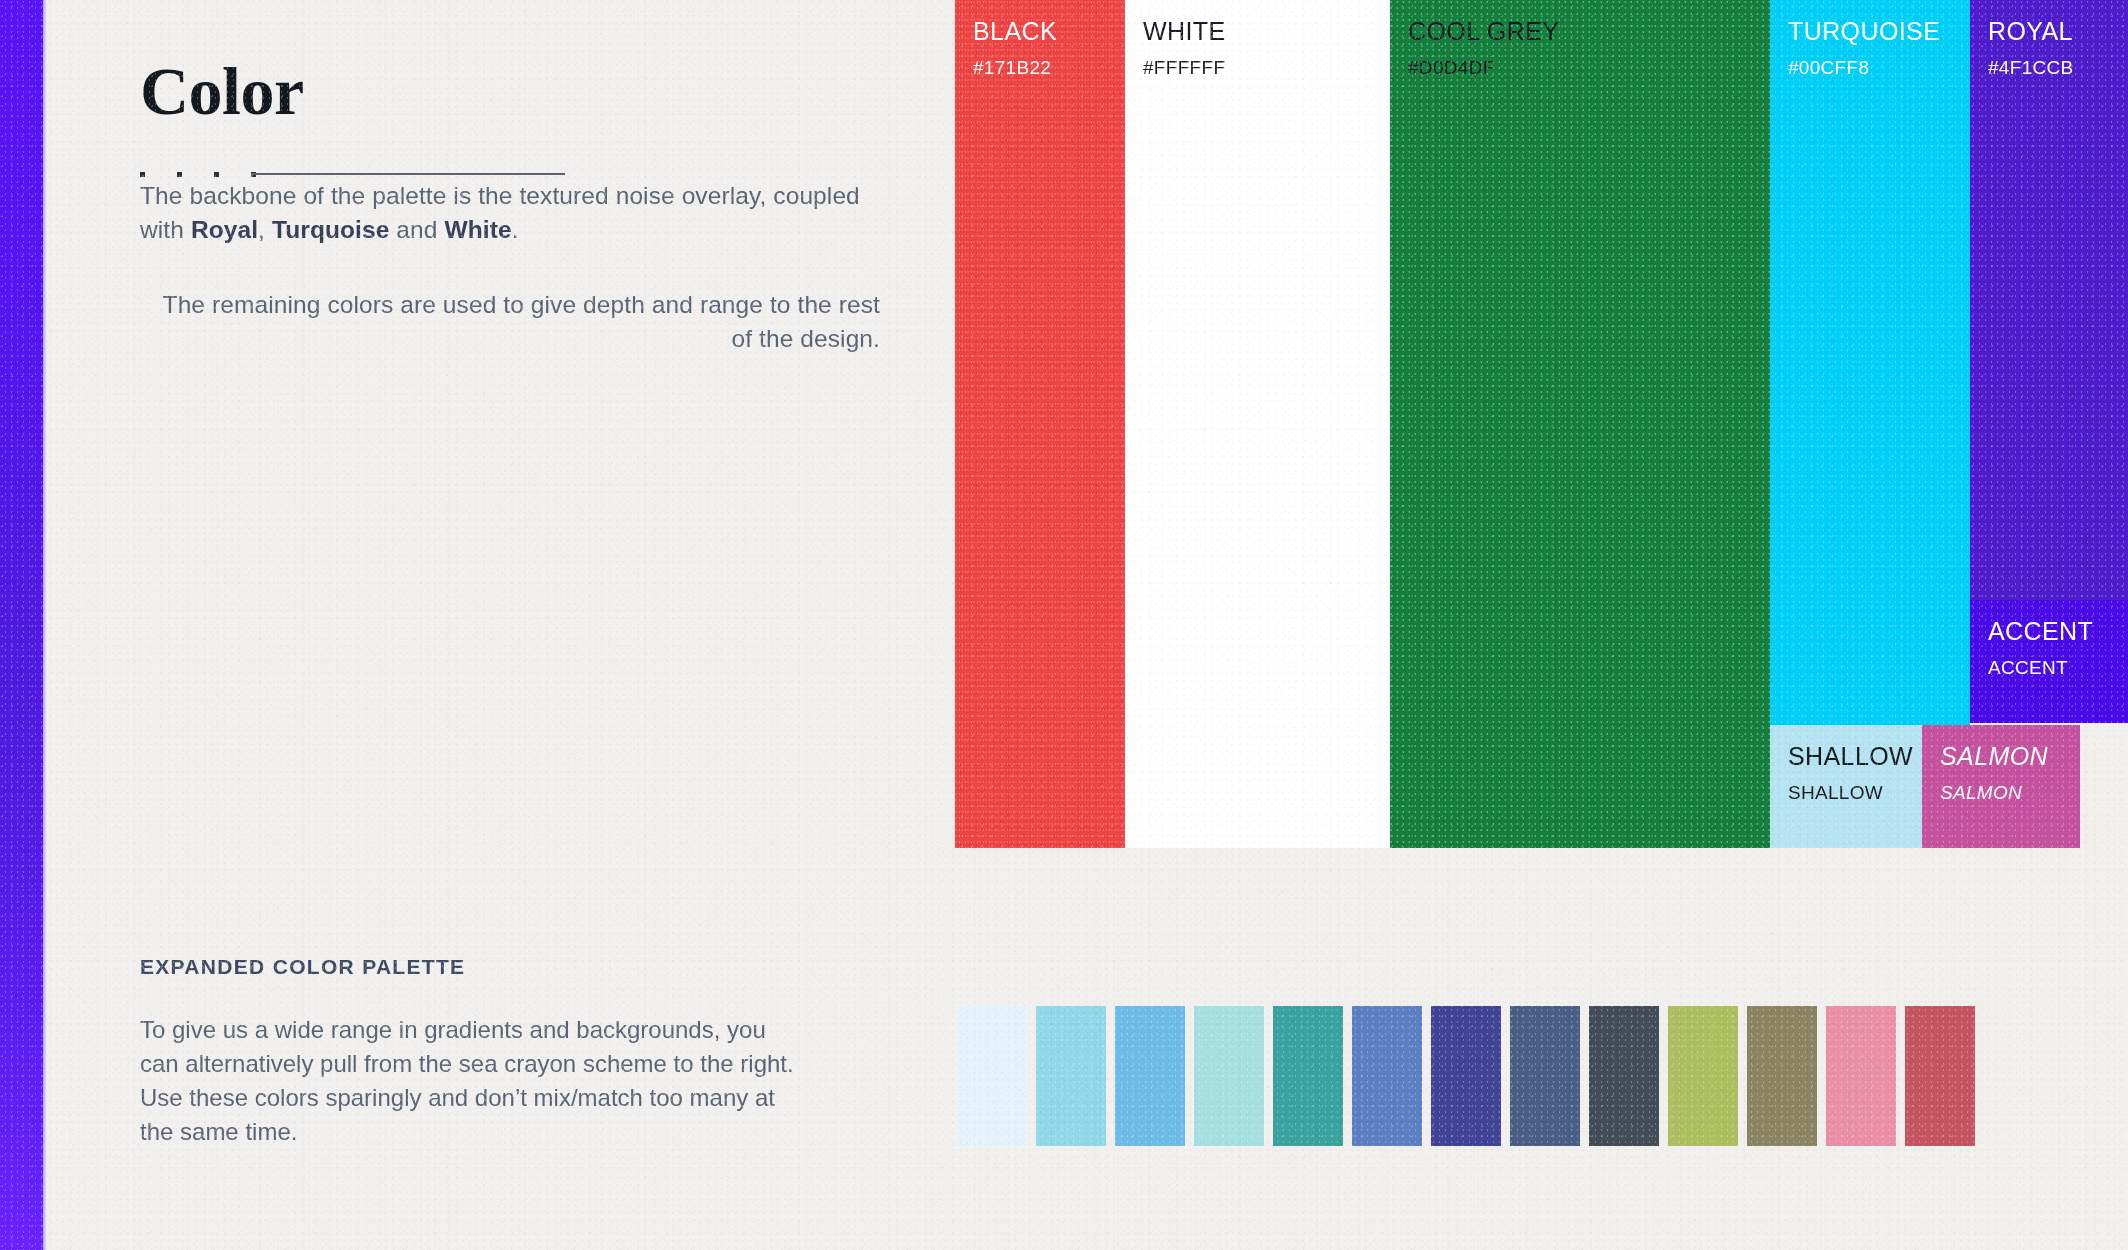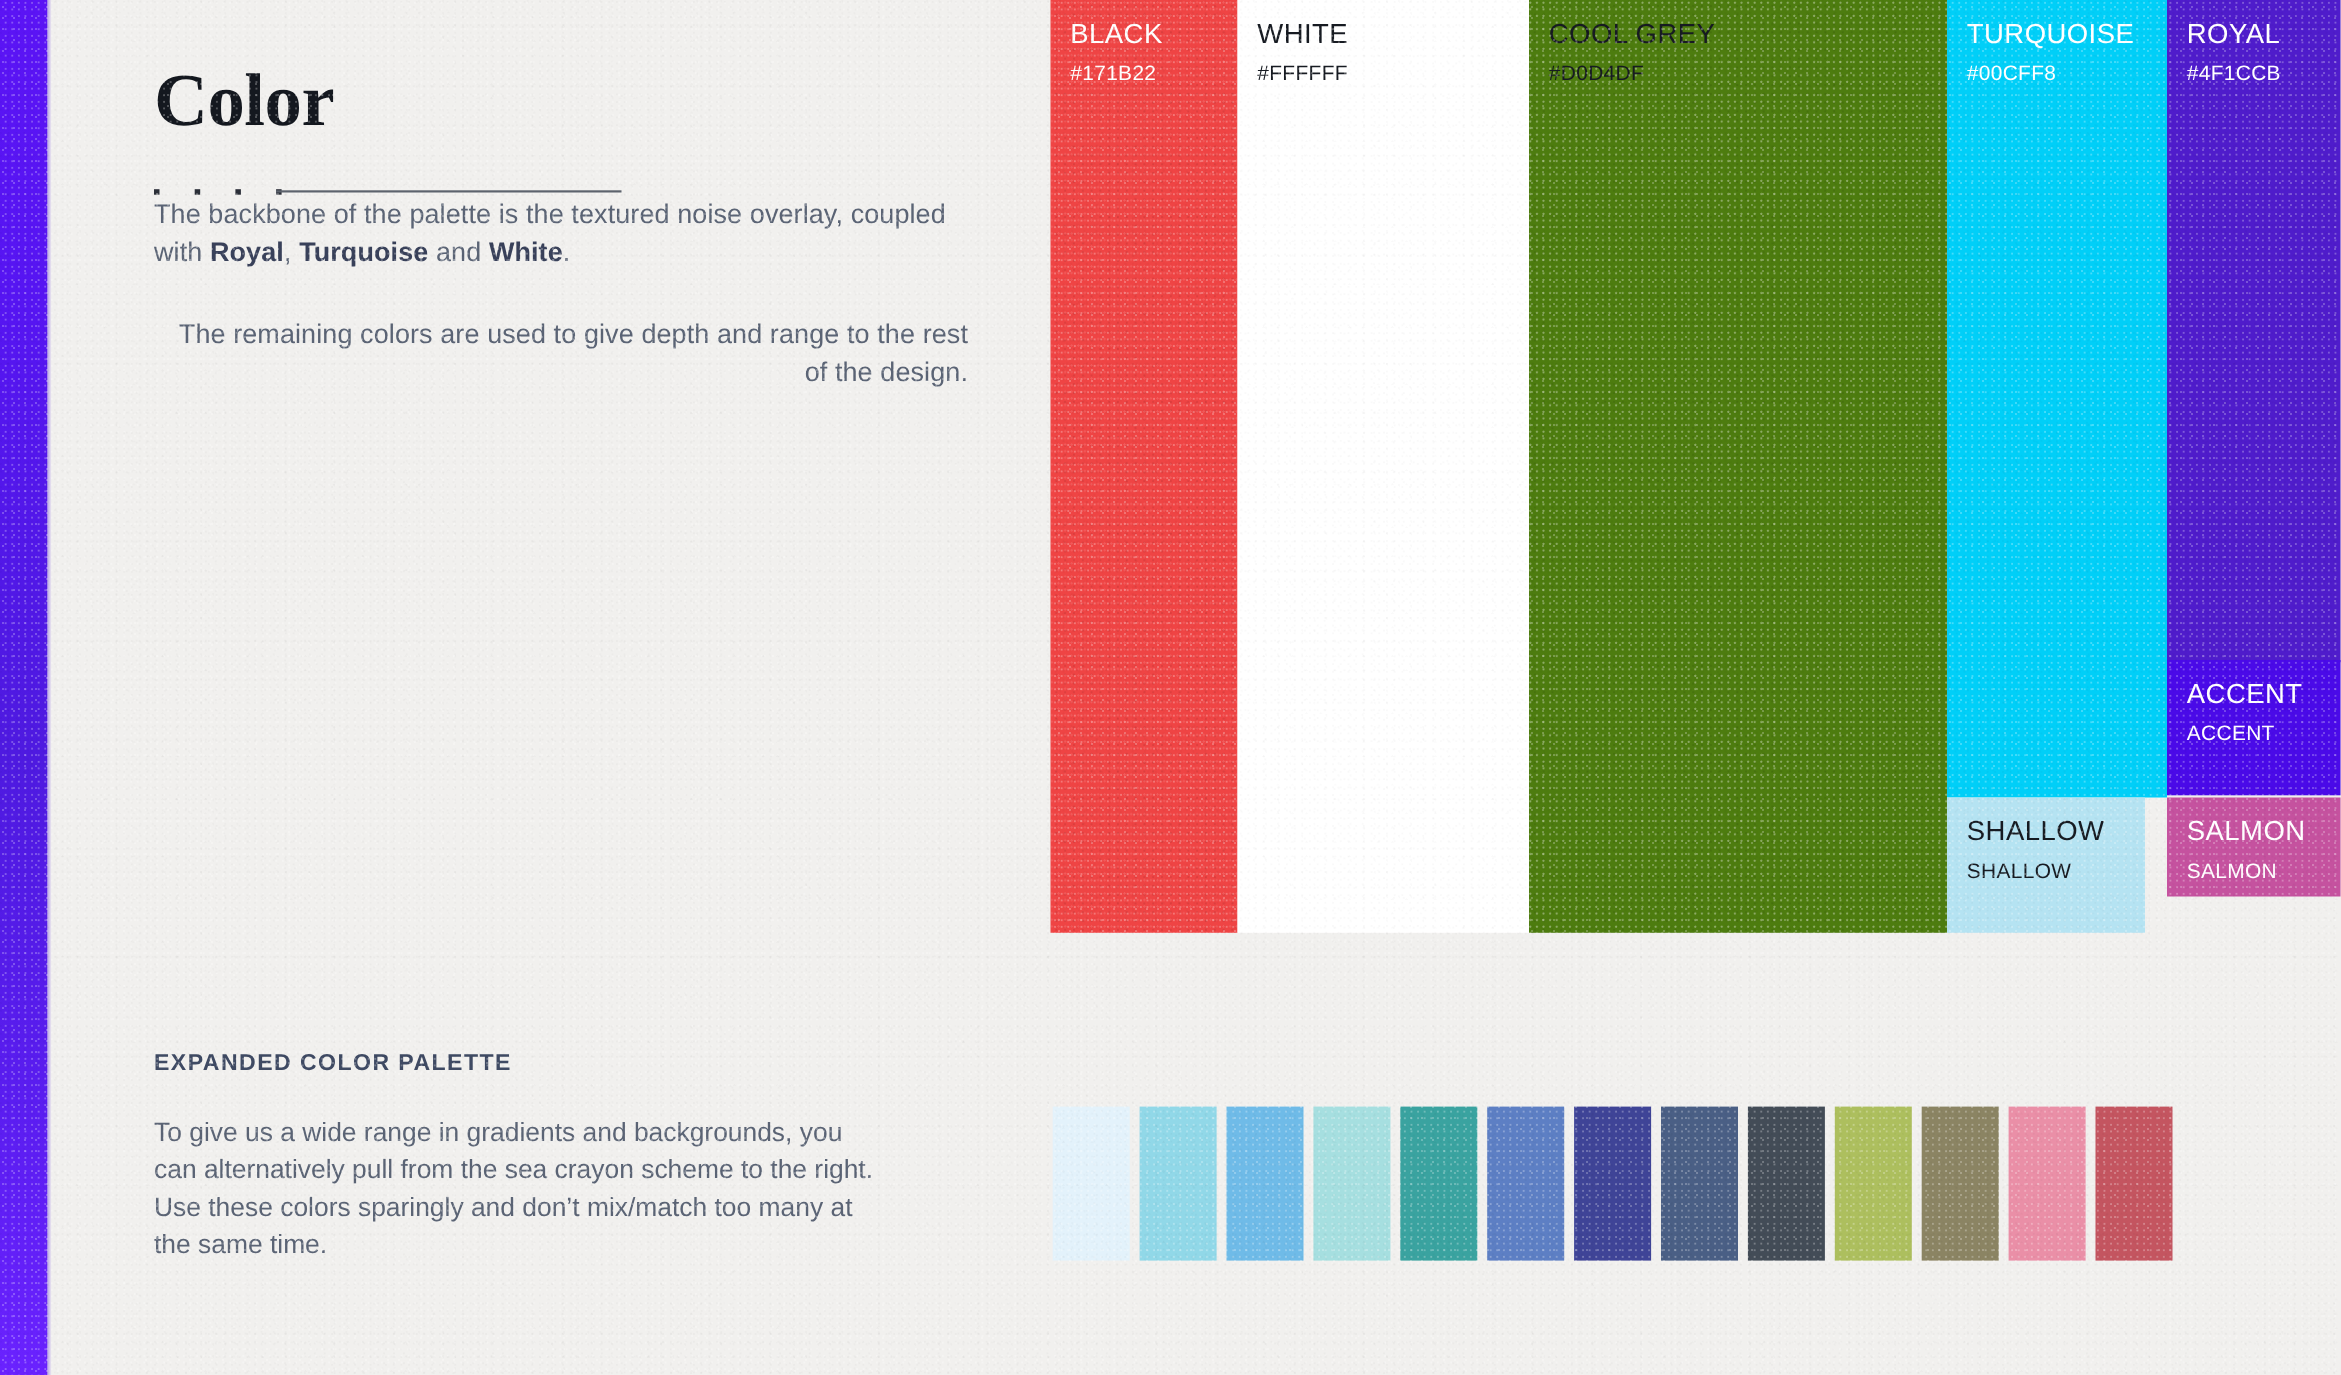--- a/index.html
+++ b/index.html
@@ -162,21 +162,21 @@
     margin: 11px 0 0 0;
   }
 
   #sw-black   { left: 0;    top: 0;   width: 170px; height: 848px; background: #171b22; }
   #sw-white   { left: 170px;top: 0;   width: 265px; height: 848px; background: #ffffff; }
   #sw-grey    { left: 435px;top: 0;   width: 380px; height: 848px; background: #d0d4df; }
   #sw-turq    { left: 815px;top: 0;   width: 200px; height: 725px; background: #00cff8; }
   #sw-royal   { left: 1015px;top: 0;  width: 158px; height: 602px; background: #4f1ccb; }
   #sw-accent  { left: 1015px;top: 600px; width: 158px; height: 123px; background: #4a0ae8; }
   #sw-shallow { left: 815px;top: 725px;width: 180px; height: 123px; background: #b5e3f2; }
-  #sw-salmon  { left: 1015px;top: 725px;width: 158px; height: 90px; background: #c5529f; }
+  #sw-salmon  { left: 967px;top: 725px;width: 158px; height: 123px; background: #c5529f; font-style: italic; }
 
   .on-dark .sw-name, .on-dark .sw-hex { color: #ffffff; }
   .on-light .sw-name, .on-light .sw-hex { color: #171b22; }
 
   
   #sw-grey::after, #sw-black::after {
     content:"";
     position:absolute; inset:0;
     pointer-events:none;
     opacity:.35;
@@ -235,21 +235,21 @@
     <div class="sw on-dark" id="sw-black" style="background: #ef4444;">
       <p class="sw-name">BLACK</p>
       <p class="sw-hex">#171B22</p>
     </div>
 
     <div class="sw on-light" id="sw-white" style="background: rgb(255, 255, 255);">
       <p class="sw-name">WHITE</p>
       <p class="sw-hex">#FFFFFF</p>
     </div>
 
-    <div class="sw on-light" id="sw-grey" style="background: #4d7c0f;">
+    <div class="sw on-light" id="sw-grey" style="background: #15803d;">
       <p class="sw-name">COOL GREY</p>
       <p class="sw-hex">#D0D4DF</p>
     </div>
 
     <div class="sw on-dark" id="sw-turq" style="background: rgb(0, 207, 248);">
       <p class="sw-name">TURQUOISE</p>
       <p class="sw-hex">#00CFF8</p>
     </div>
 
     <div class="sw on-dark" id="sw-royal" style="background: rgb(79, 28, 203);">

